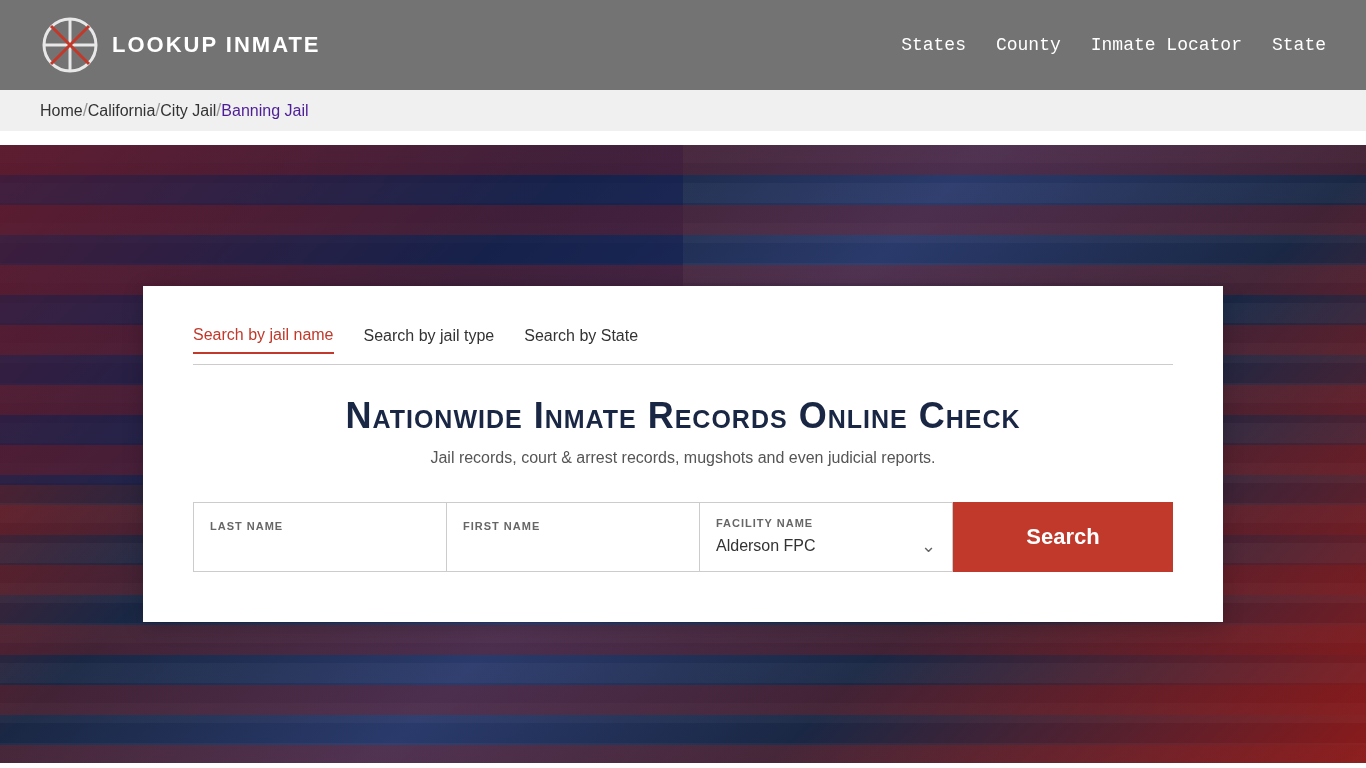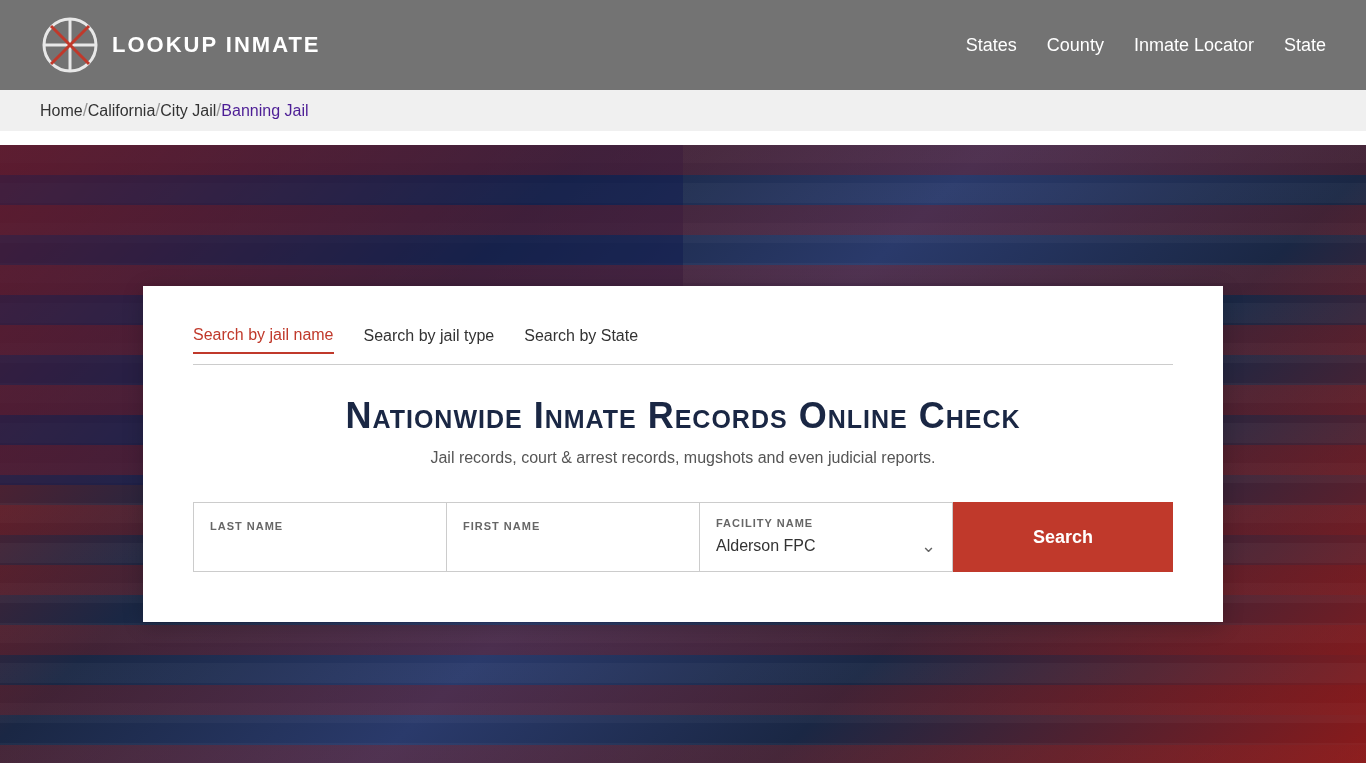--- a/index.html
+++ b/index.html
@@ -30,20 +30,21 @@
       font-weight: bold;
       letter-spacing: 2px;
       color: white;
       text-transform: uppercase;
     }
     .navbar-nav {
       display: flex;
       align-items: flex-end;
       gap: 30px;
       list-style: none;
+      font-family: Liberation Mono, monospace;
     }
     .navbar-nav a {
       color: white;
       text-decoration: none;
       font-size: 18px;
       font-weight: 500;
     }
 
     
     .breadcrumb-bar {
@@ -217,21 +218,21 @@
     }
     .chevron-icon {
       font-size: 18px;
       color: #666;
     }
     .search-btn {
       background-color: #c0392b;
       color: white;
       border: none;
       padding: 0 50px;
-      font-size: 18px;
+      font-size: 22px;
       font-weight: 600;
       cursor: pointer;
       font-family: Arial, sans-serif;
       min-width: 220px;
     }
   </style>
 </head>
 <body>
 
 <nav class="navbar">

